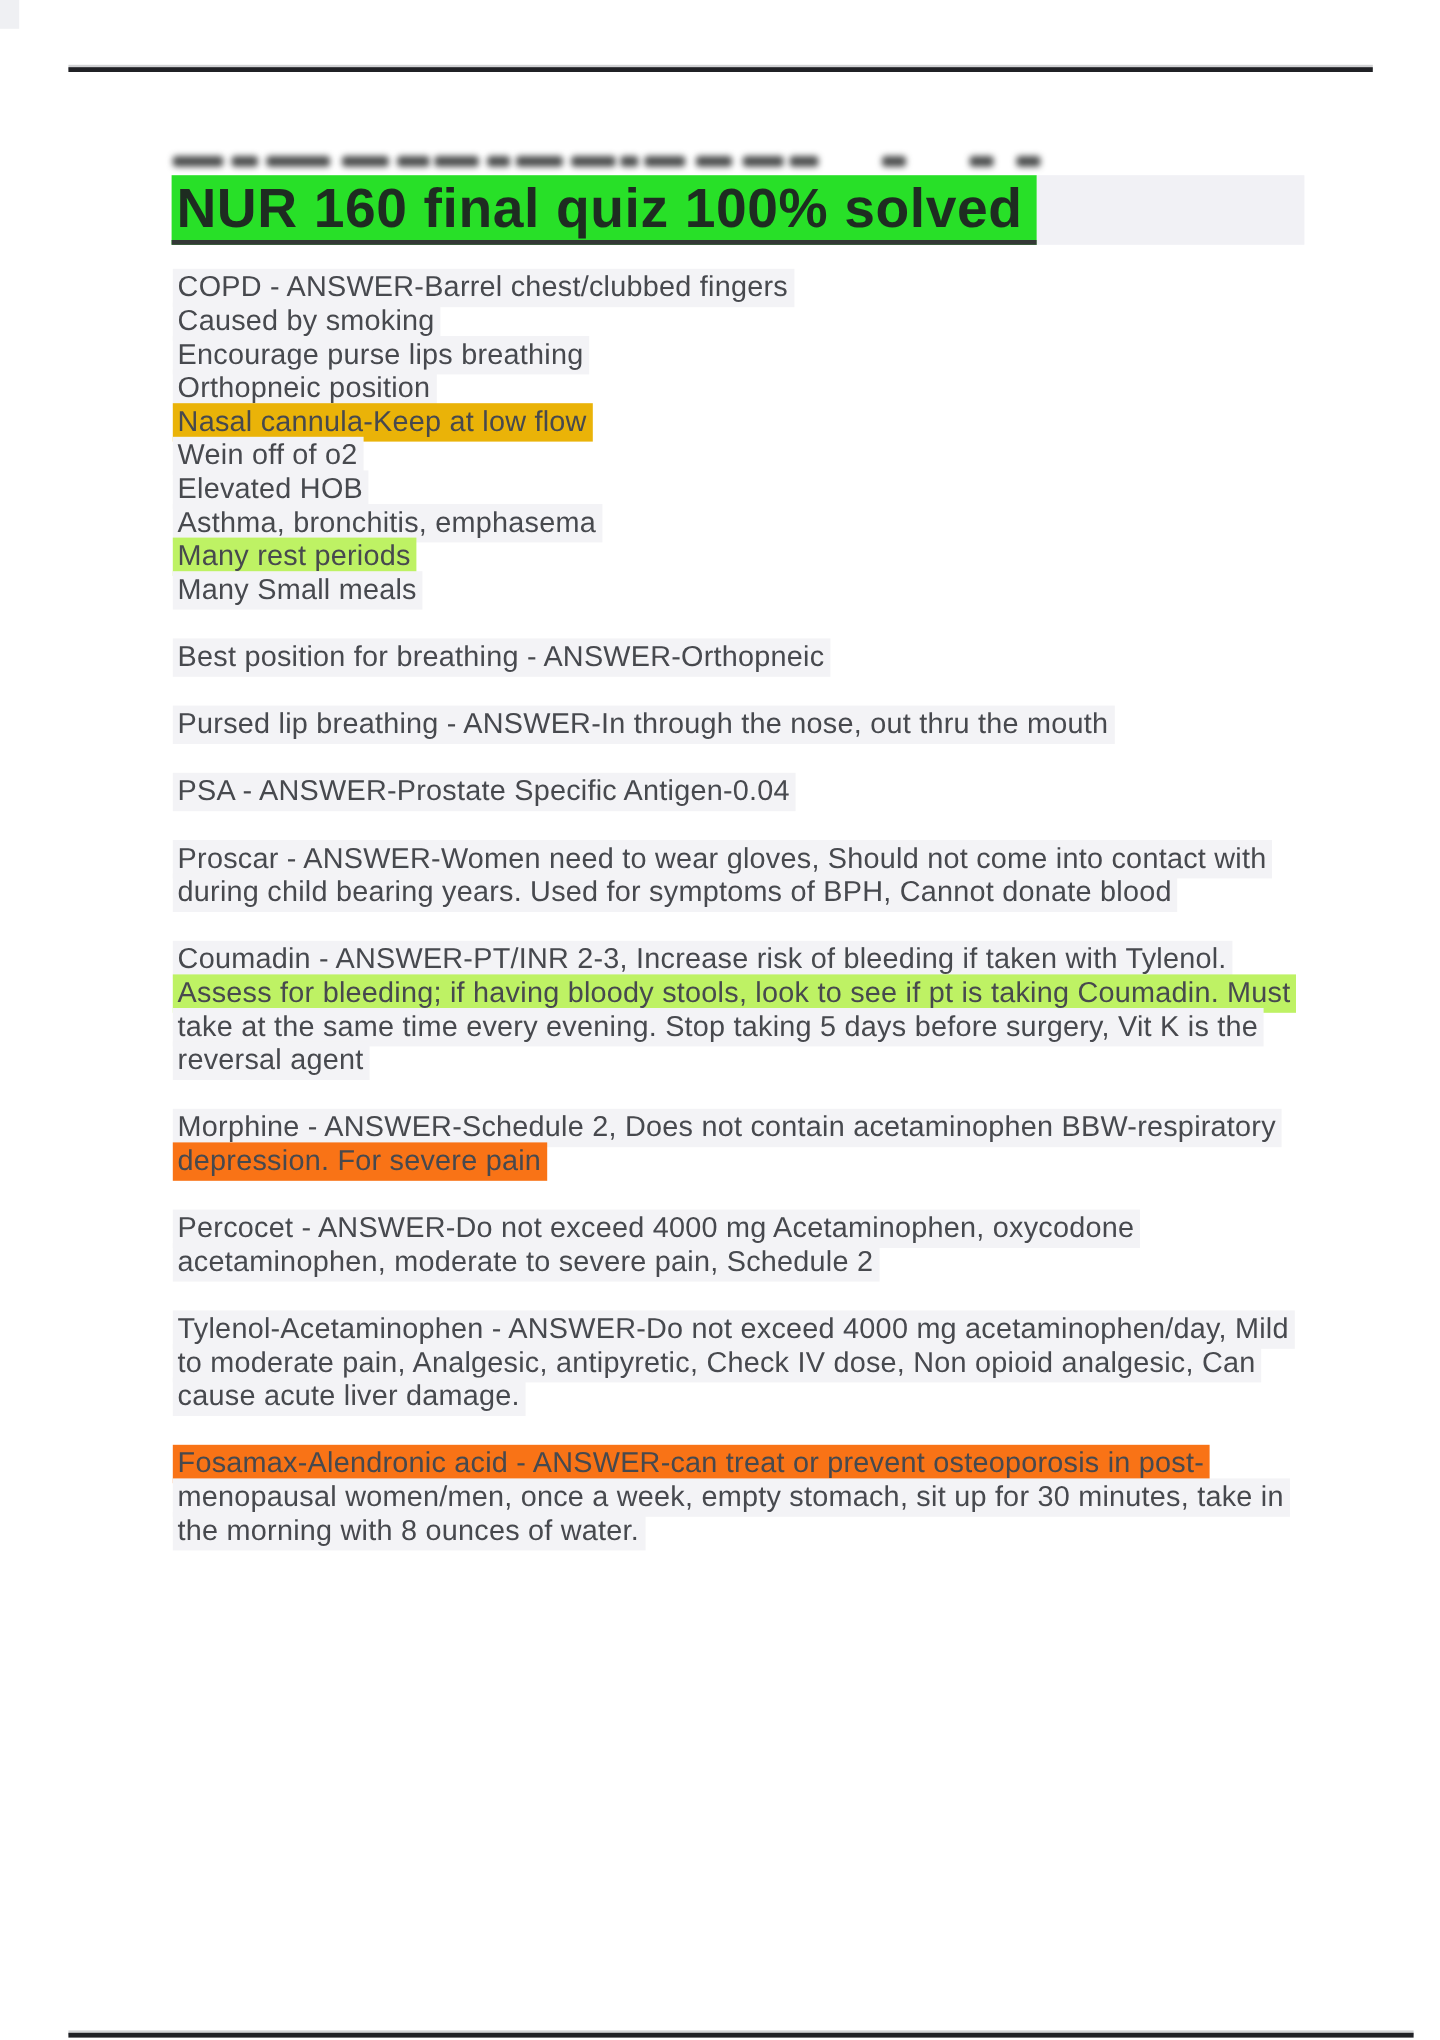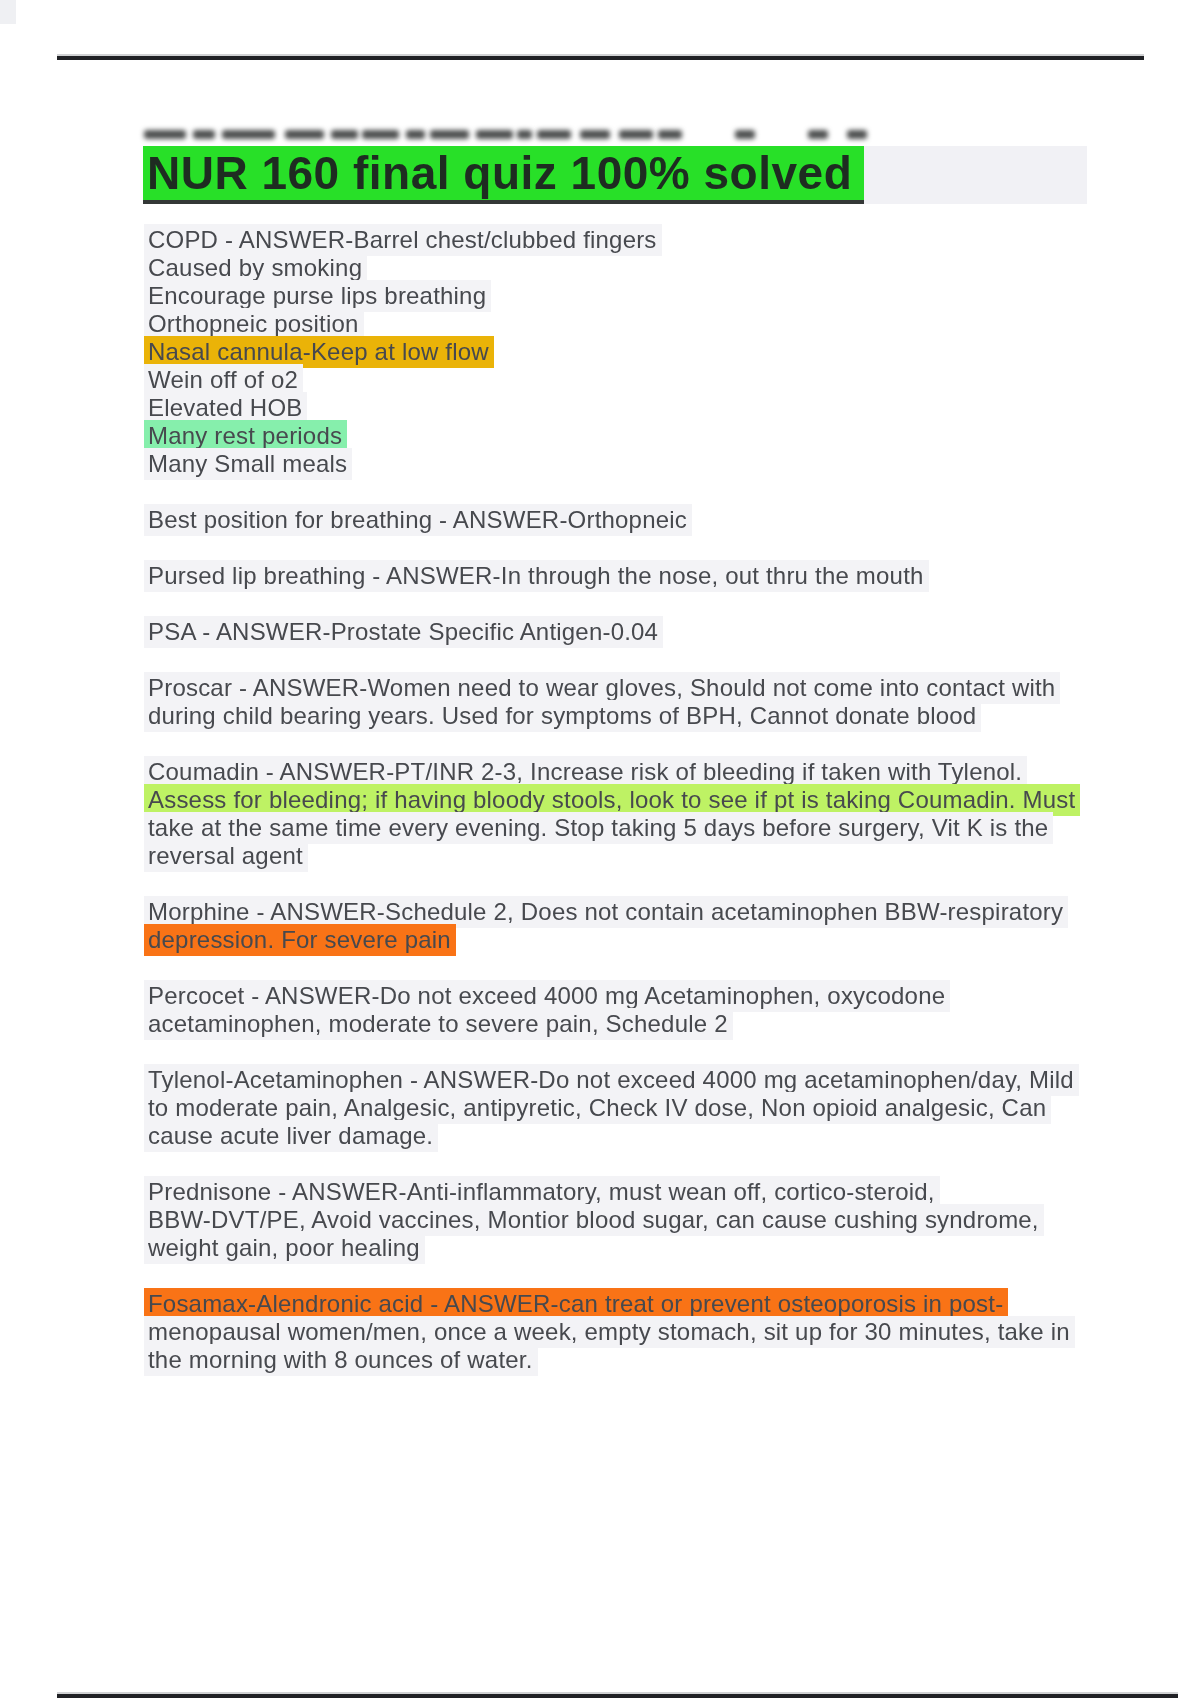--- a/index.html
+++ b/index.html
@@ -103,21 +103,22 @@
 
   <div class="doc" style="color: rgb(71, 73, 78);">
       <div class="para">
         <div class="line"><span class="hl" style="background: rgb(243, 243, 246);">COPD - ANSWER-Barrel chest/clubbed fingers</span></div>
         <div class="line"><span class="hl" style="background: rgb(243, 243, 246);">Caused by smoking</span></div>
         <div class="line"><span class="hl" style="background: rgb(243, 243, 246);">Encourage purse lips breathing</span></div>
         <div class="line"><span class="hl" style="background: rgb(243, 243, 246);">Orthopneic position</span></div>
         <div class="line"><span class="hl" style="background: #eab308;">Nasal cannula-Keep at low flow</span></div>
         <div class="line"><span class="hl" style="background: rgb(243, 243, 246);">Wein off of o2</span></div>
         <div class="line"><span class="hl" style="background: rgb(243, 243, 246);">Elevated HOB</span></div>
-        <div class="line"><span class="hl" style="background: #86efac;">Many rest periods</span></div>
+        <div class="line"><span class="hl" style="background: rgb(243, 243, 246);">Asthma, bronchitis, emphasema</span></div>
+        <div class="line"><span class="hl" style="background: #bef264;">Many rest periods</span></div>
         <div class="line"><span class="hl" style="background: rgb(243, 243, 246);">Many Small meals</span></div>
       </div>
       <div class="para">
         <div class="line"><span class="hl" style="background: rgb(243, 243, 246);">Best position for breathing - ANSWER-Orthopneic</span></div>
       </div>
       <div class="para">
         <div class="line"><span class="hl" style="background: rgb(243, 243, 246);">Pursed lip breathing - ANSWER-In through the nose, out thru the mouth</span></div>
       </div>
       <div class="para">
         <div class="line"><span class="hl" style="background: rgb(243, 243, 246);">PSA - ANSWER-Prostate Specific Antigen-0.04</span></div>
@@ -139,25 +140,20 @@
       <div class="para">
         <div class="line"><span class="hl" style="background: rgb(243, 243, 246);">Percocet - ANSWER-Do not exceed 4000 mg Acetaminophen, oxycodone</span></div>
         <div class="line"><span class="hl" style="background: rgb(243, 243, 246);">acetaminophen, moderate to severe pain, Schedule 2</span></div>
       </div>
       <div class="para">
         <div class="line"><span class="hl" style="background: rgb(243, 243, 246);">Tylenol-Acetaminophen - ANSWER-Do not exceed 4000 mg acetaminophen/day, Mild</span></div>
         <div class="line"><span class="hl" style="background: rgb(243, 243, 246);">to moderate pain, Analgesic, antipyretic, Check IV dose, Non opioid analgesic, Can</span></div>
         <div class="line"><span class="hl" style="background: rgb(243, 243, 246);">cause acute liver damage.</span></div>
       </div>
       <div class="para">
-        <div class="line"><span class="hl" style="background: rgb(243, 243, 246);">Prednisone - ANSWER-Anti-inflammatory, must wean off, cortico-steroid,</span></div>
-        <div class="line"><span class="hl" style="background: rgb(243, 243, 246);">BBW-DVT/PE, Avoid vaccines, Montior blood sugar, can cause cushing syndrome,</span></div>
-        <div class="line"><span class="hl" style="background: rgb(243, 243, 246);">weight gain, poor healing</span></div>
-      </div>
-      <div class="para">
         <div class="line"><span class="hl" style="background: #f97316;">Fosamax-Alendronic acid - ANSWER-can treat or prevent osteoporosis in post-</span></div>
         <div class="line"><span class="hl" style="background: rgb(243, 243, 246);">menopausal women/men, once a week, empty stomach, sit up for 30 minutes, take in</span></div>
         <div class="line"><span class="hl" style="background: rgb(243, 243, 246);">the morning with 8 ounces of water.</span></div>
       </div>
     </div>
 
   <div class="rule rule-bottom" style="background: rgb(32, 33, 37);"></div>
 
 </div>
 

